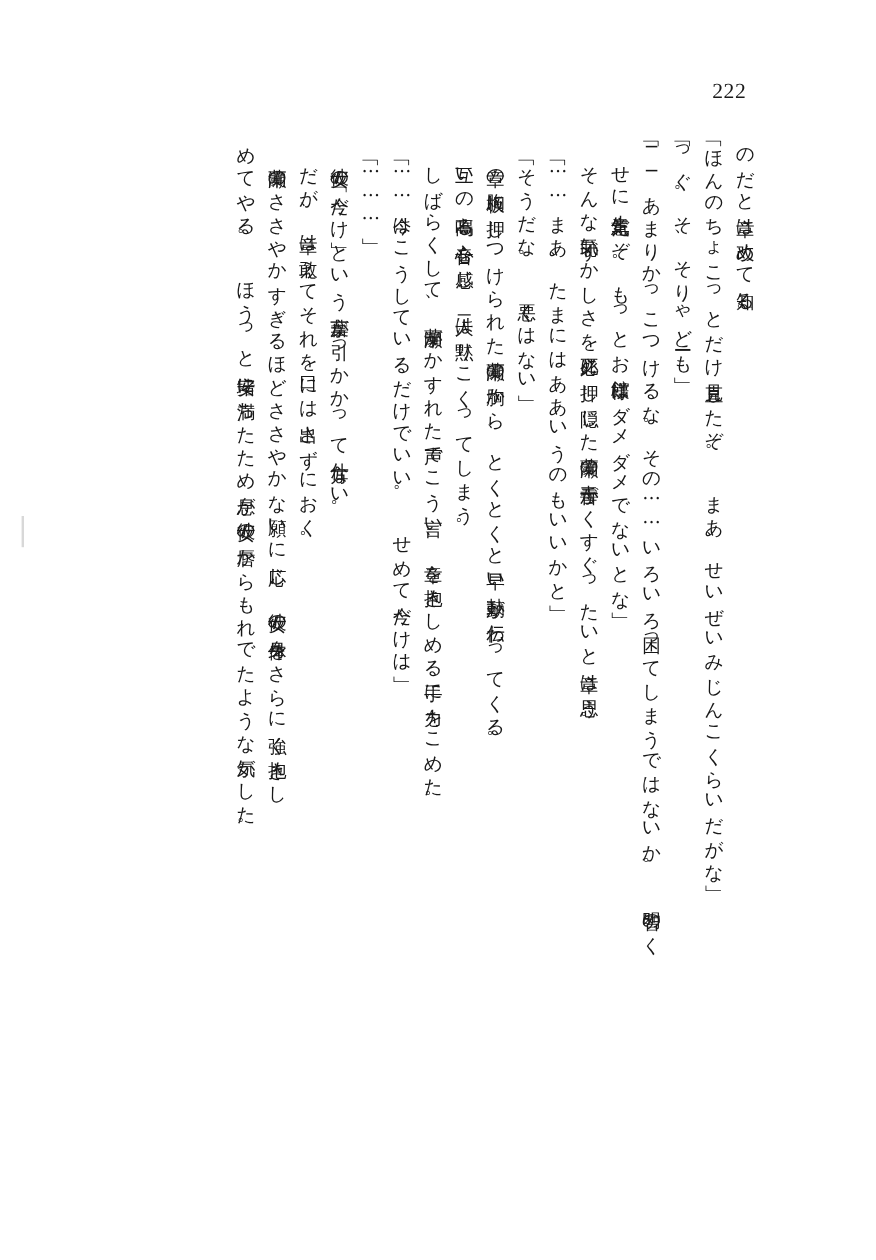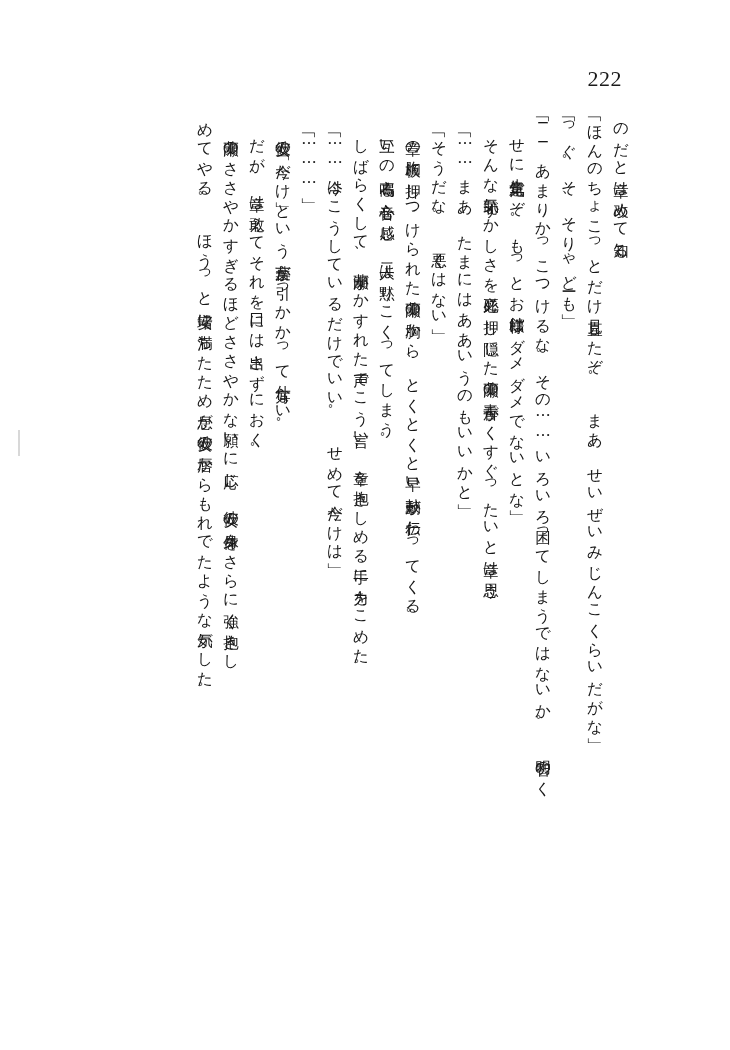--- a/index.html
+++ b/index.html
@@ -17,21 +17,21 @@
   .page {
     position: relative;
     width: 730px;
     height: 1050px;
     background: #ffffff;
   }
   .page-number {
     position: absolute;
     top: 66px;
     right: 108px;
-    font-size: 22px;
+    font-size: 18px;
     letter-spacing: 0.5px;
     color: #1a1a1a;
     font-family: "Liberation Serif", "DejaVu Serif", serif;
   }
   .text-block {
     position: absolute;
     top: 112px;
     left: 76px;
     right: 96px;
     height: 830px;

